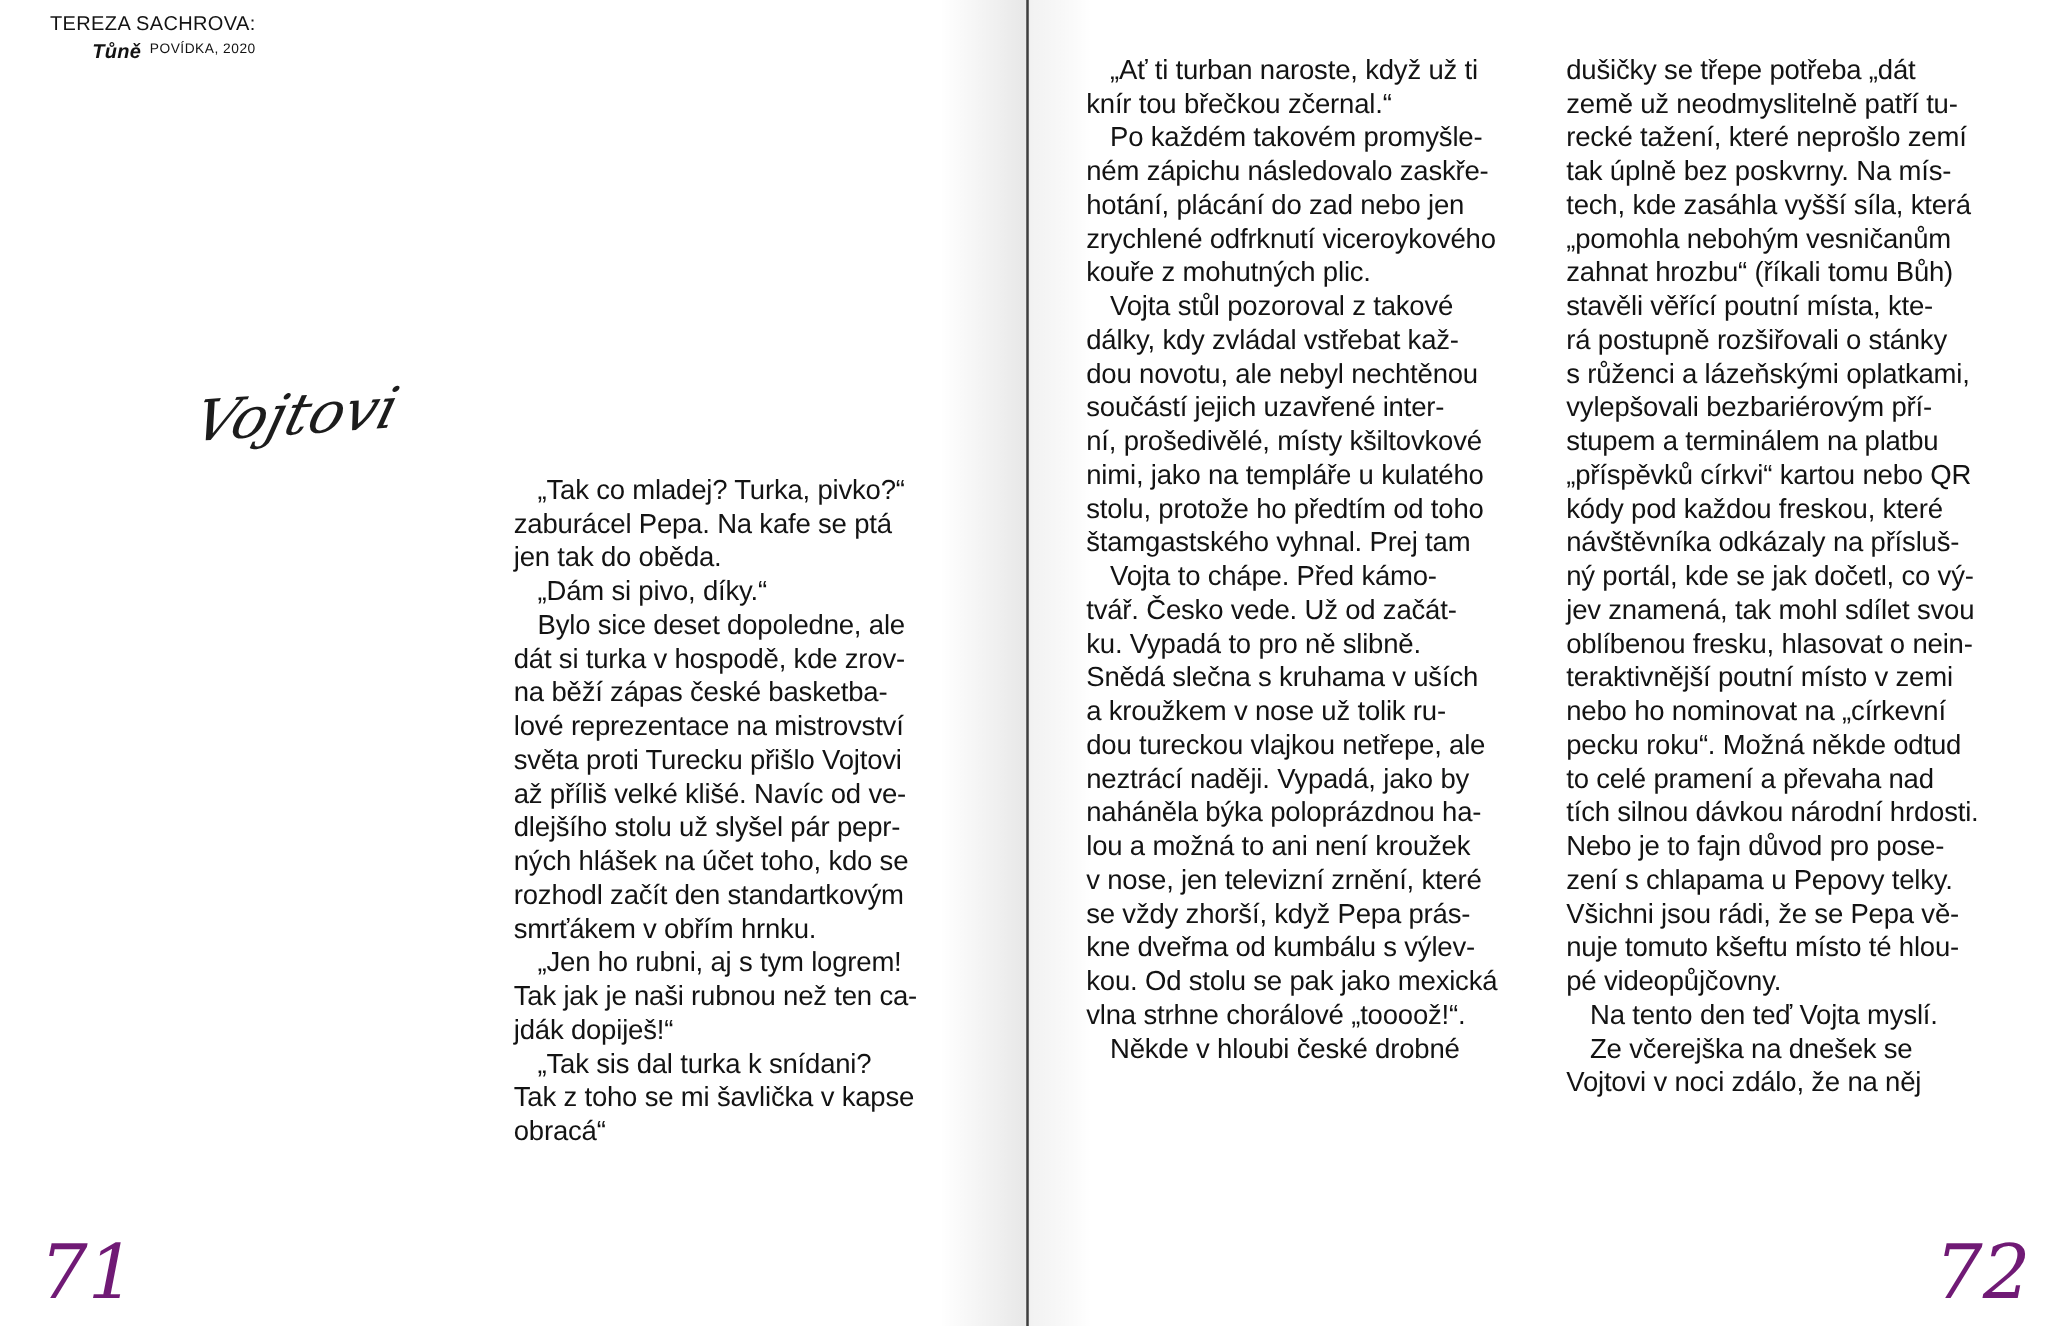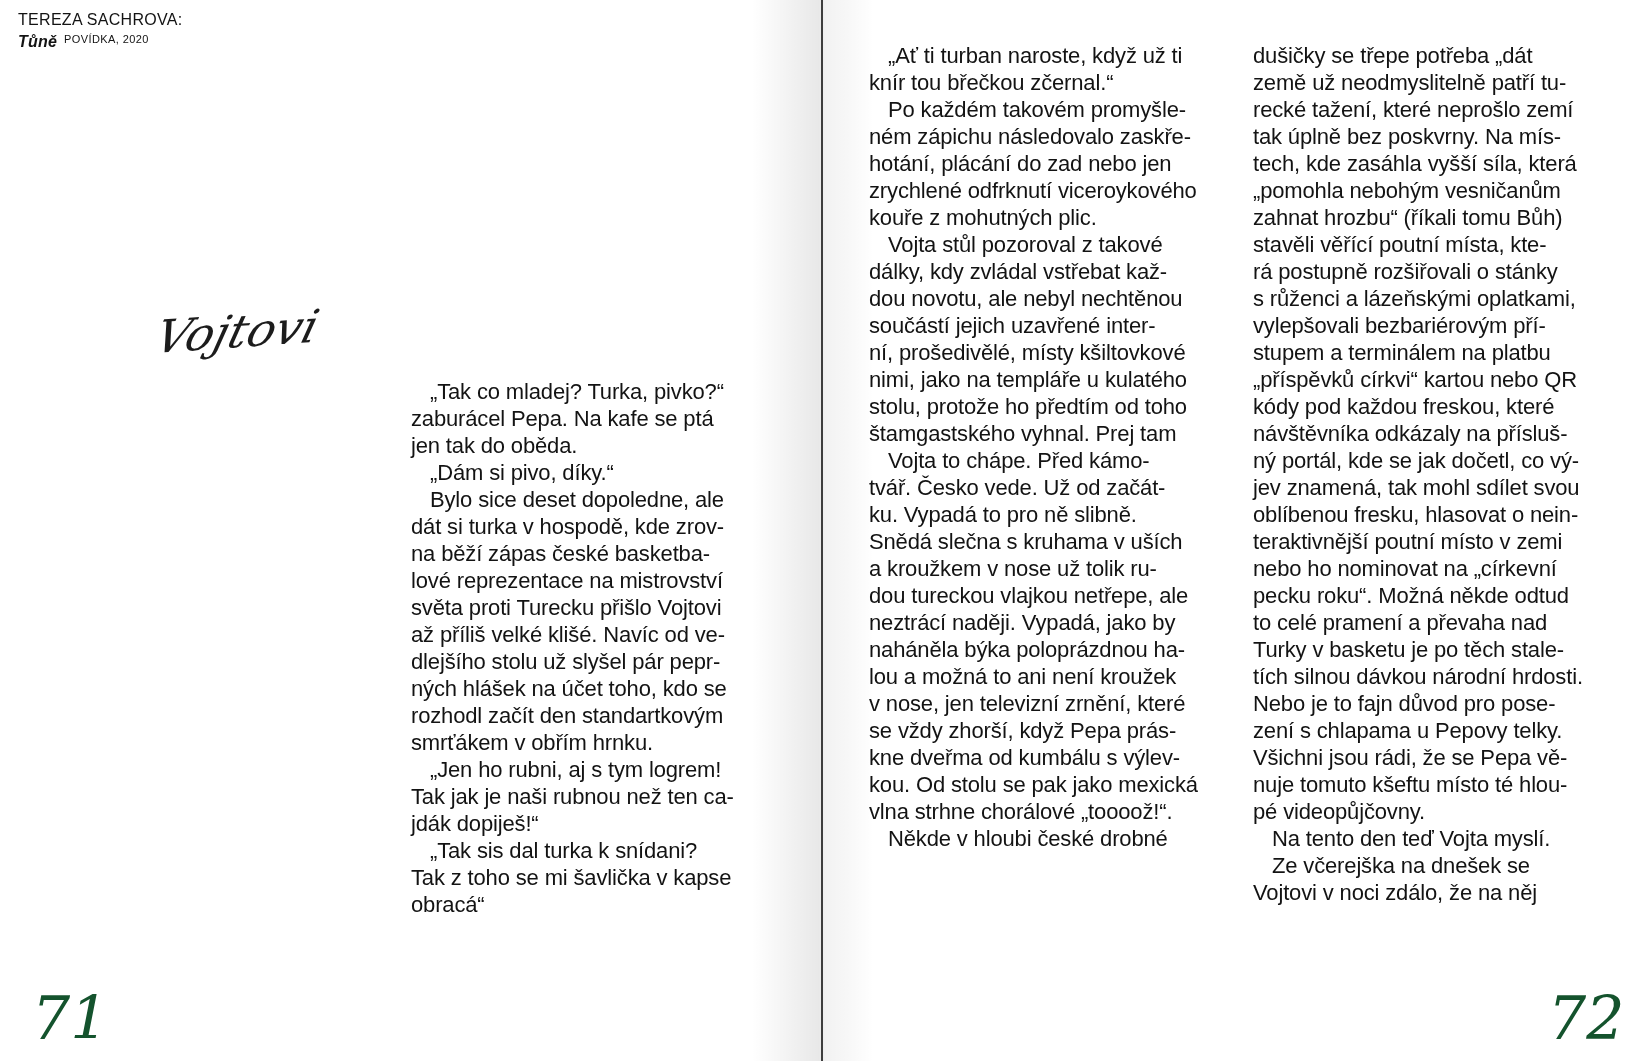--- a/index.html
+++ b/index.html
@@ -5,23 +5,23 @@
   html,body { margin:0; padding:0; background:#e9e9e9; }
   .spread {
     position:relative;
     width:1641px; height:1061px;
     background:#ffffff;
     overflow:hidden;
     font-family:"Liberation Sans", sans-serif;
     color:#131313;
   }
   
-  .header { position:absolute; left:18px; top:10px; }
+  .header { position:absolute; left:40px; top:10px; }
   .author { font-size:16px; letter-spacing:0.3px; line-height:19px; }
-  .title-line { margin-top:1px; font-size:16px; line-height:19px; }
+  .title-line { margin-top:1px; font-size:16px; line-height:19px;text-align:right; }
   .work-title { font-style:italic; font-weight:bold; letter-spacing:0.2px; }
   .subtitle { font-size:11px; letter-spacing:0.4px; vertical-align:4px; margin-left:7px; }
   
   .script-title {
     position:absolute; left:150px; top:310px;
     font-family:"DejaVu Serif", serif; font-style:italic;
     font-size:46px; color:#1c1c1c;
     transform:skewX(-18deg) rotate(-4deg);
     transform-origin:left bottom;
   }
@@ -44,21 +44,21 @@
     pointer-events:none;
   }
   .gutter-line {
     position:absolute; left:821px; top:0; width:2px; height:1061px;
     background:#3e3e3e;
   }
   
   .pagenum {
     position:absolute;
     font-family:"DejaVu Serif", serif; font-style:italic;
-    font-size:60px; line-height:60px; color:#14532d;
+    font-size:60px; line-height:60px; color:#701a75;
   }
   #pn-left  { left:32px;  top:988px; }
   #pn-right { left:1548px; top:988px; }
 </style>
 </head>
 <body>
 
 <div class="spread">
 
   <section>
@@ -150,21 +150,20 @@
         <div class="line">„příspěvků církvi“ kartou nebo QR</div>
         <div class="line">kódy pod každou freskou, které</div>
         <div class="line">návštěvníka odkázaly na přísluš-</div>
         <div class="line">ný portál, kde se jak dočetl, co vý-</div>
         <div class="line">jev znamená, tak mohl sdílet svou</div>
         <div class="line">oblíbenou fresku, hlasovat o nein-</div>
         <div class="line">teraktivnější poutní místo v zemi</div>
         <div class="line">nebo ho nominovat na „církevní</div>
         <div class="line">pecku roku“. Možná někde odtud</div>
         <div class="line">to celé pramení a převaha nad</div>
-        <div class="line">Turky v basketu je po těch stale-</div>
         <div class="line">tích silnou dávkou národní hrdosti.</div>
         <div class="line">Nebo je to fajn důvod pro pose-</div>
         <div class="line">zení s chlapama u Pepovy telky.</div>
         <div class="line">Všichni jsou rádi, že se Pepa vě-</div>
         <div class="line">nuje tomuto kšeftu místo té hlou-</div>
         <div class="line">pé videopůjčovny.</div>
         <div class="line indent">Na tento den teď Vojta myslí.</div>
         <div class="line indent">Ze včerejška na dnešek se</div>
         <div class="line">Vojtovi v noci zdálo, že na něj</div>
       </div>

